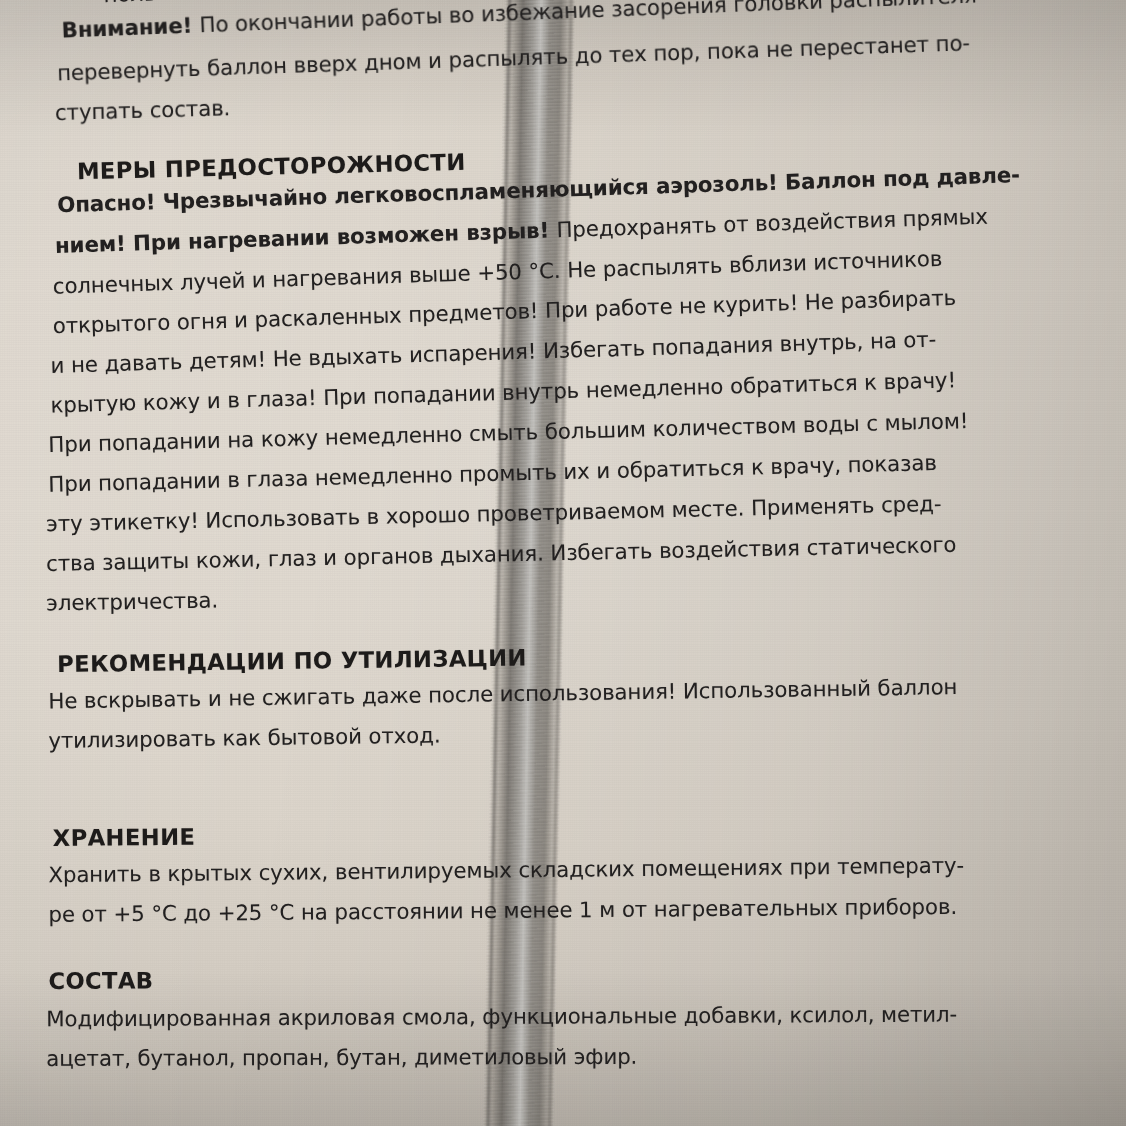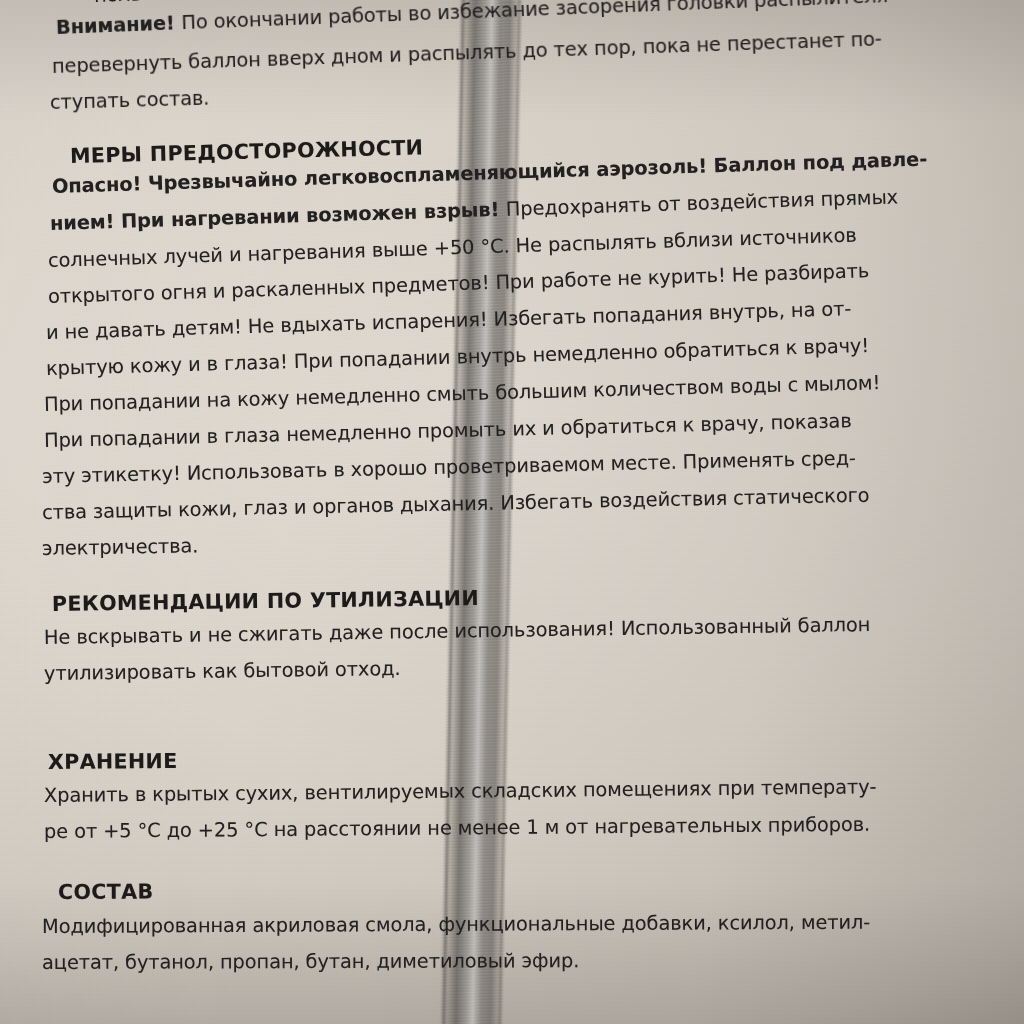--- a/index.html
+++ b/index.html
@@ -184,20 +184,20 @@
     <div class="line body-line curve" style="left:0px; top:537px; transform: rotate(-1.0deg);">электричества.</div>
 
     <div class="line heading curve" style="left:10px; top:592px; transform: rotate(-0.8deg);">РЕКОМЕНДАЦИИ ПО УТИЛИЗАЦИИ</div>
     <div class="line body-line curve" style="left:2px; top:626px; transform: rotate(-0.9deg);">Не вскрывать и не сжигать даже после использования! Использованный баллон</div>
     <div class="line body-line curve" style="left:2px; top:662px; transform: rotate(-0.8deg);">утилизировать как бытовой отход.</div>
 
     <div class="line heading curve" style="left:6px; top:750px; transform: rotate(-0.5deg);">ХРАНЕНИЕ</div>
     <div class="line body-line curve" style="left:2px; top:784px; transform: rotate(-0.6deg);">Хранить в крытых сухих, вентилируемых складских помещениях при температу-</div>
     <div class="line body-line curve" style="left:2px; top:820px; transform: rotate(-0.5deg);">ре от +5 °С до +25 °С на расстоянии не менее 1 м от нагревательных приборов.</div>
 
-    <div class="line heading curve" style="left:16px; top:880px; transform: rotate(-0.3deg);">СОСТАВ</div>
+    <div class="line heading curve" style="left:2px; top:880px; transform: rotate(-0.3deg);">СОСТАВ</div>
     <div class="line body-line curve" style="left:0px; top:915px; transform: rotate(-0.3deg);">Модифицированная акриловая смола, функциональные добавки, ксилол, метил-</div>
     <div class="line body-line curve" style="left:0px; top:951px; transform: rotate(-0.2deg);">ацетат, бутанол, пропан, бутан, диметиловый эфир.</div>
 
   </div>
 
   <div class="grain"></div>
 </div>
 
 </body></html>

